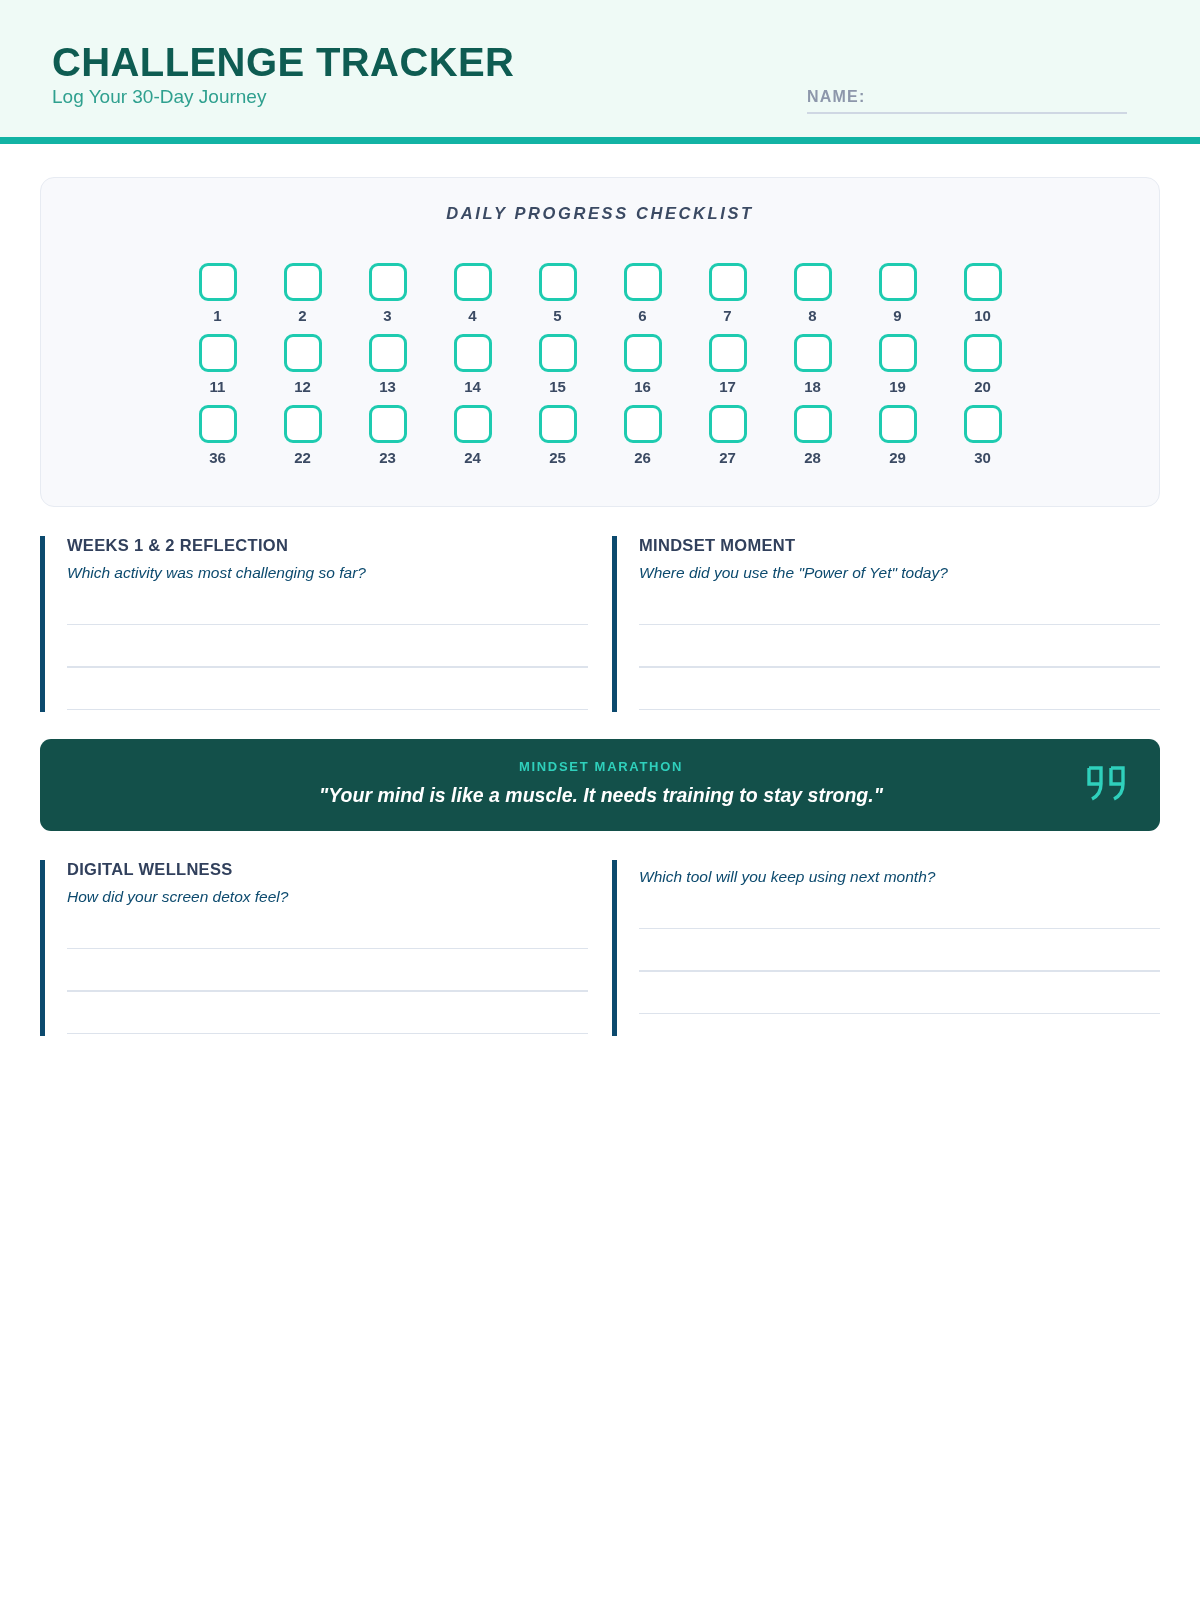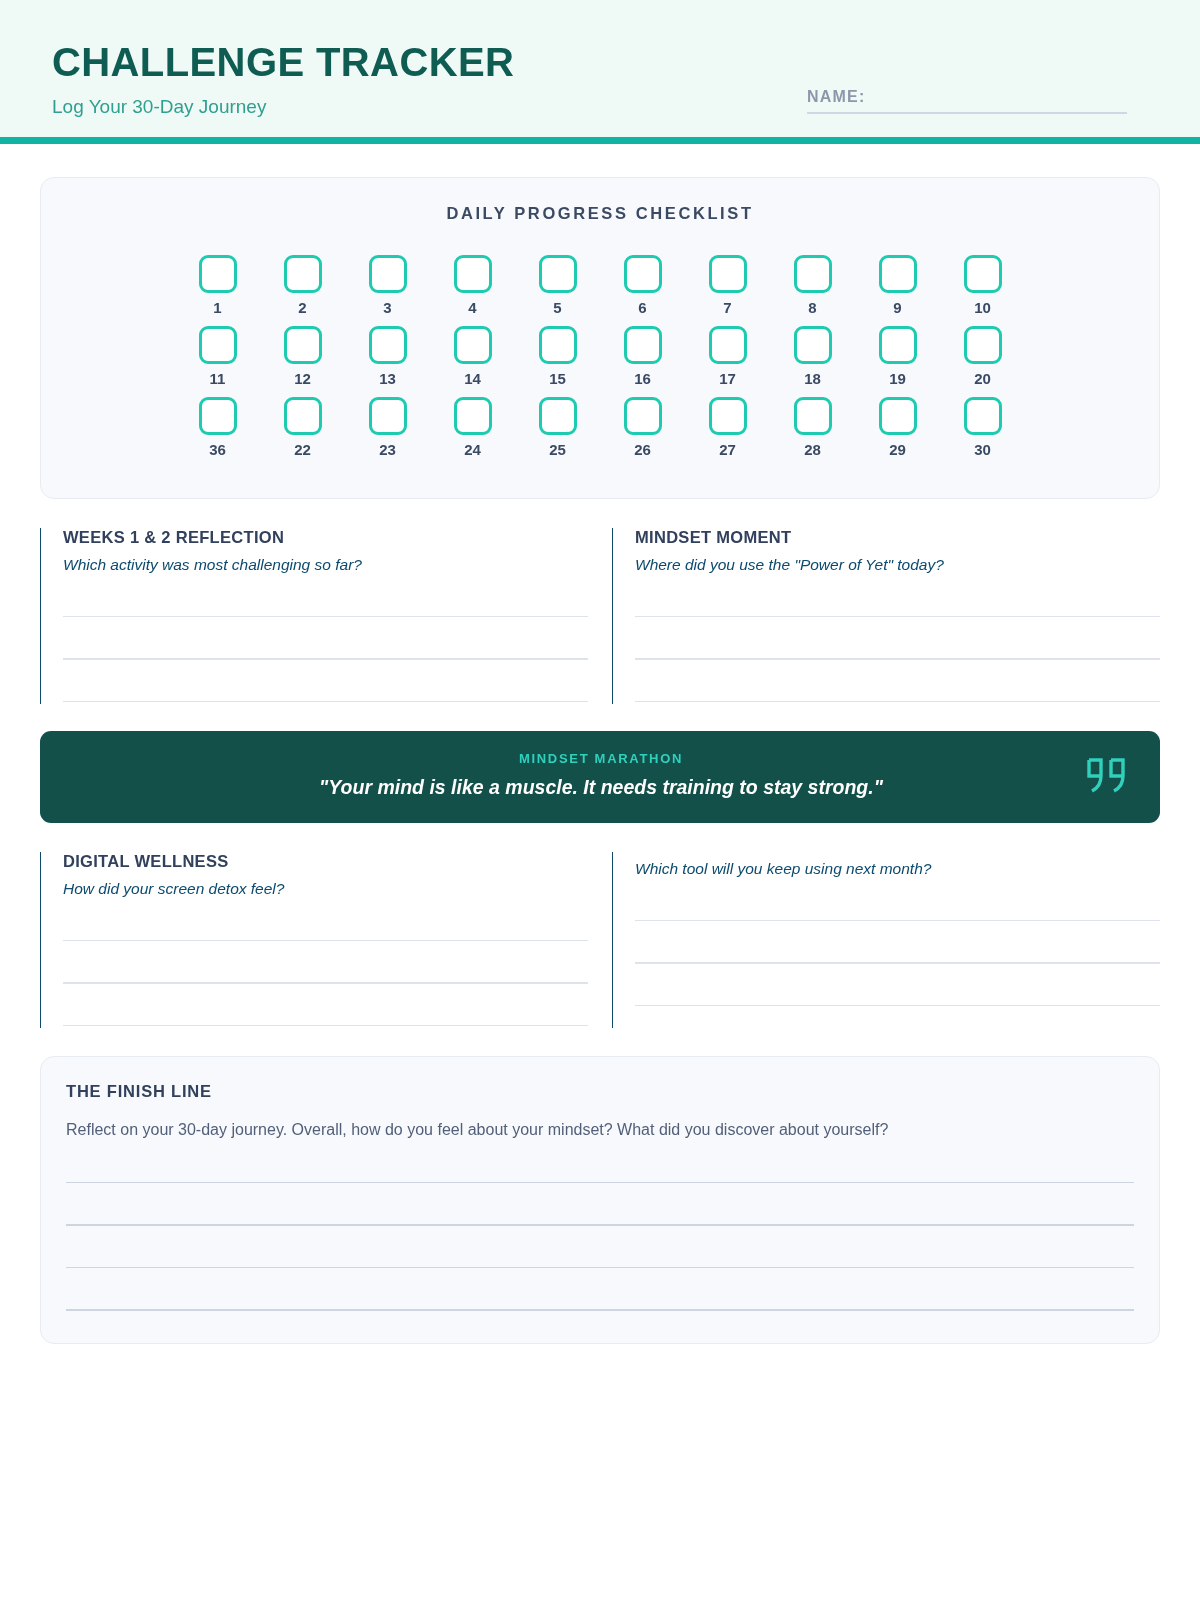--- a/index.html
+++ b/index.html
@@ -26,21 +26,21 @@
     top: 42px;
     font-size: 40px;
     font-weight: 800;
     letter-spacing: 0.4px;
     color: #0e5c52;
     line-height: 1;
   }
   .header-subtitle {
     position: absolute;
     left: 52px;
-    top: 97px;
+    top: 87px;
     font-size: 19px;
     font-weight: 500;
     color: #2fa08f;
     line-height: 1;
   }
   .name-field {
     position: absolute;
     right: 73px;
     top: 88px;
     width: 320px;
@@ -77,21 +77,22 @@
     border: 1px solid #e7ebf2;
     border-radius: 14px;
     padding: 26px 0 30px 0;
   }
   .checklist-title {
     text-align: center;
     font-size: 16.5px;
     font-weight: 700;
     letter-spacing: 2.6px;
     color: #3b4a63;
-    margin-bottom: 32px;
+    margin-bottom: 40px;
+    font-style: italic;
   }
   .check-rows { }
   .check-row {
     display: flex;
     justify-content: center;
     gap: 47px;
     margin-bottom: 11px;
   }
   .check-cell {
     width: 38px;
@@ -115,21 +116,21 @@
   }
 
   
   .reflect-grid {
     display: flex;
     gap: 24px;
     margin-top: 29px;
   }
   .reflect-block {
     flex: 1;
-    border-left: 1px solid #0c4a6e;
+    border-left: 5px solid #0c4a6e;
     padding-left: 22px;
     padding-bottom: 2px;
   }
   .reflect-title {
     font-size: 16.5px;
     font-weight: 700;
     letter-spacing: 0.3px;
     color: #31405c;
     line-height: 1.2;
   }
@@ -403,24 +404,14 @@
       <div class="reflect-block">
         <div class="reflect-prompt">Which tool will you keep using next month?</div>
         <div class="write-lines">
           <div class="write-line"></div>
           <div class="write-line"></div>
           <div class="write-line"></div>
         </div>
       </div>
     </div>
 
-  <div class="finish-card">
-    <div class="finish-title">THE FINISH LINE</div>
-    <div class="finish-prompt">Reflect on your 30-day journey. Overall, how do you feel about your mindset? What did you discover about yourself?</div>
-    <div class="finish-lines">
-        <div class="finish-line-rule"></div>
-        <div class="finish-line-rule"></div>
-        <div class="finish-line-rule"></div>
-        <div class="finish-line-rule"></div>
-      </div>
-  </div>
 
 </div>
 
 </body></html>

